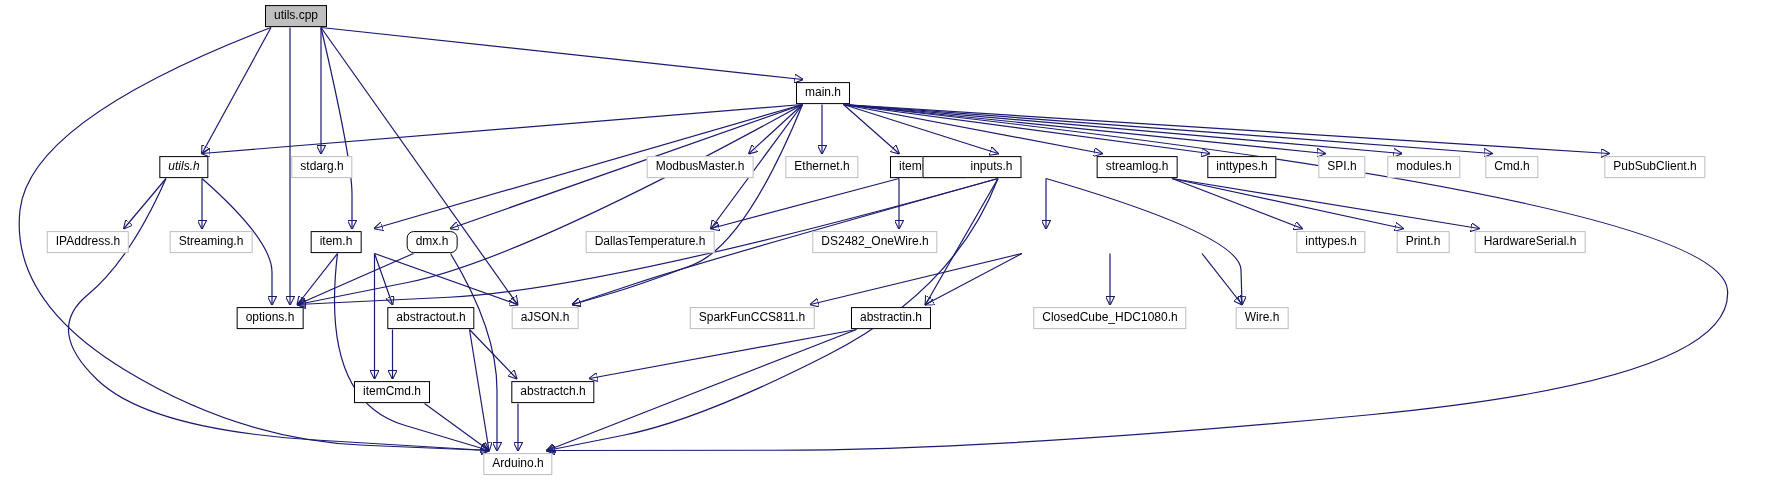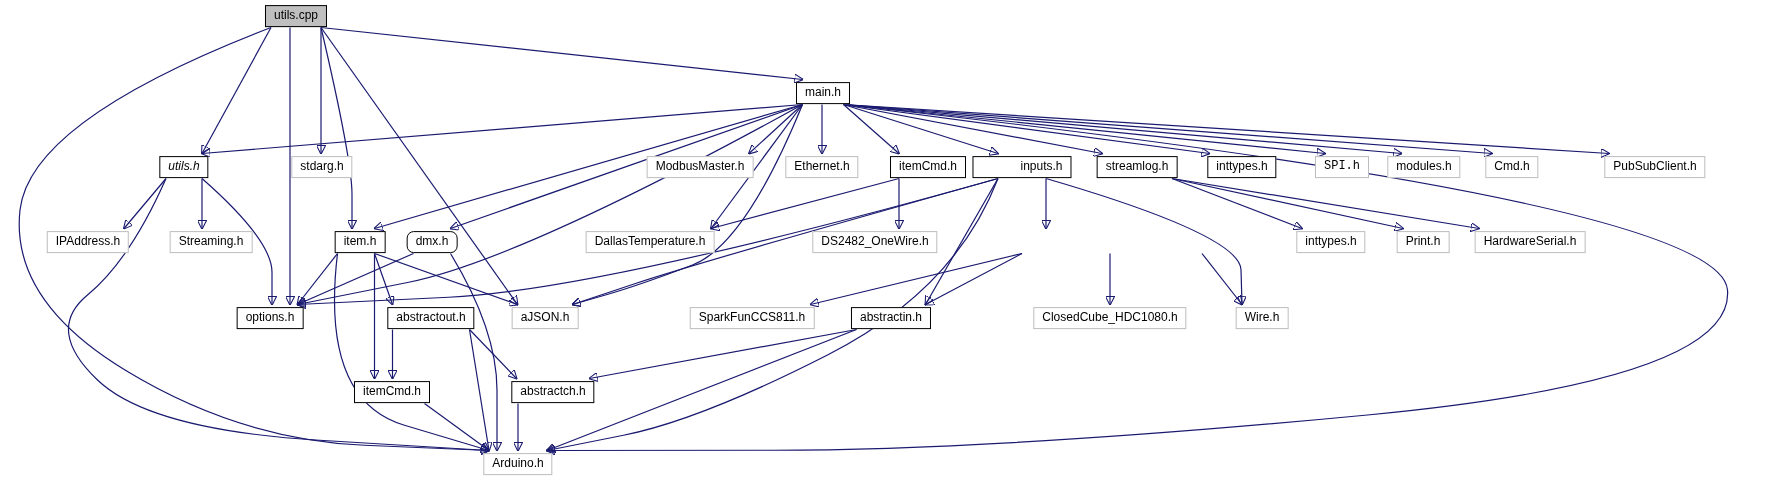--- a/index.html
+++ b/index.html
@@ -128,30 +128,30 @@
       </g>
   </svg>
 
 <div class="node selected" style="left: 296px; top: 16px;">utils.cpp</div>
     <div class="node internal" style="left: 823px; top: 93px;">main.h</div>
     <div class="node internal" style="left: 184px; top: 167px; font-style: italic;">utils.h</div>
     <div class="node external" style="left: 322px; top: 167px;">stdarg.h</div>
     <div class="node external" style="left: 700px; top: 167px;">ModbusMaster.h</div>
     <div class="node external" style="left: 822px; top: 167px;">Ethernet.h</div>
     <div class="node internal" style="left: 928px; top: 167px;">itemCmd.h</div>
-    <div class="node internal" style="left: 1022px; top: 167px; padding-left: 47px;">inputs.h</div>
+    <div class="node internal" style="left: 972px; top: 167px; padding-left: 47px;">inputs.h</div>
     <div class="node internal" style="left: 1137px; top: 167px;">streamlog.h</div>
     <div class="node internal" style="left: 1242px; top: 167px;">inttypes.h</div>
-    <div class="node external" style="left: 1342px; top: 167px; font-family: Liberation Mono, monospace;">SPI.h</div>
+    <div class="node external" style="left: 1342px; top: 167px;">SPI.h</div>
     <div class="node external" style="left: 1424px; top: 167px;">modules.h</div>
     <div class="node external" style="left: 1512px; top: 167px;">Cmd.h</div>
     <div class="node external" style="left: 1655px; top: 167px;">PubSubClient.h</div>
     <div class="node external" style="left: 88px; top: 242px;">IPAddress.h</div>
     <div class="node external" style="left: 211px; top: 242px;">Streaming.h</div>
-    <div class="node internal" style="left: 360px; top: 242px;">item.h</div>
+    <div class="node internal" style="left: 336px; top: 242px;">item.h</div>
     <div class="node internal" style="left: 432px; top: 242px; border-radius: 7px;">dmx.h</div>
     <div class="node external" style="left: 650px; top: 242px;">DallasTemperature.h</div>
     <div class="node external" style="left: 875px; top: 242px;">DS2482_OneWire.h</div>
     <div class="node external" style="left: 1331px; top: 242px;">inttypes.h</div>
     <div class="node external" style="left: 1423px; top: 242px; text-align: right;">Print.h</div>
     <div class="node external" style="left: 1530px; top: 242px;">HardwareSerial.h</div>
     <div class="node internal" style="left: 270px; top: 318px;">options.h</div>
     <div class="node internal" style="left: 431px; top: 318px;">abstractout.h</div>
     <div class="node external" style="left: 545px; top: 318px;">aJSON.h</div>
     <div class="node external" style="left: 752px; top: 318px;">SparkFunCCS811.h</div>

